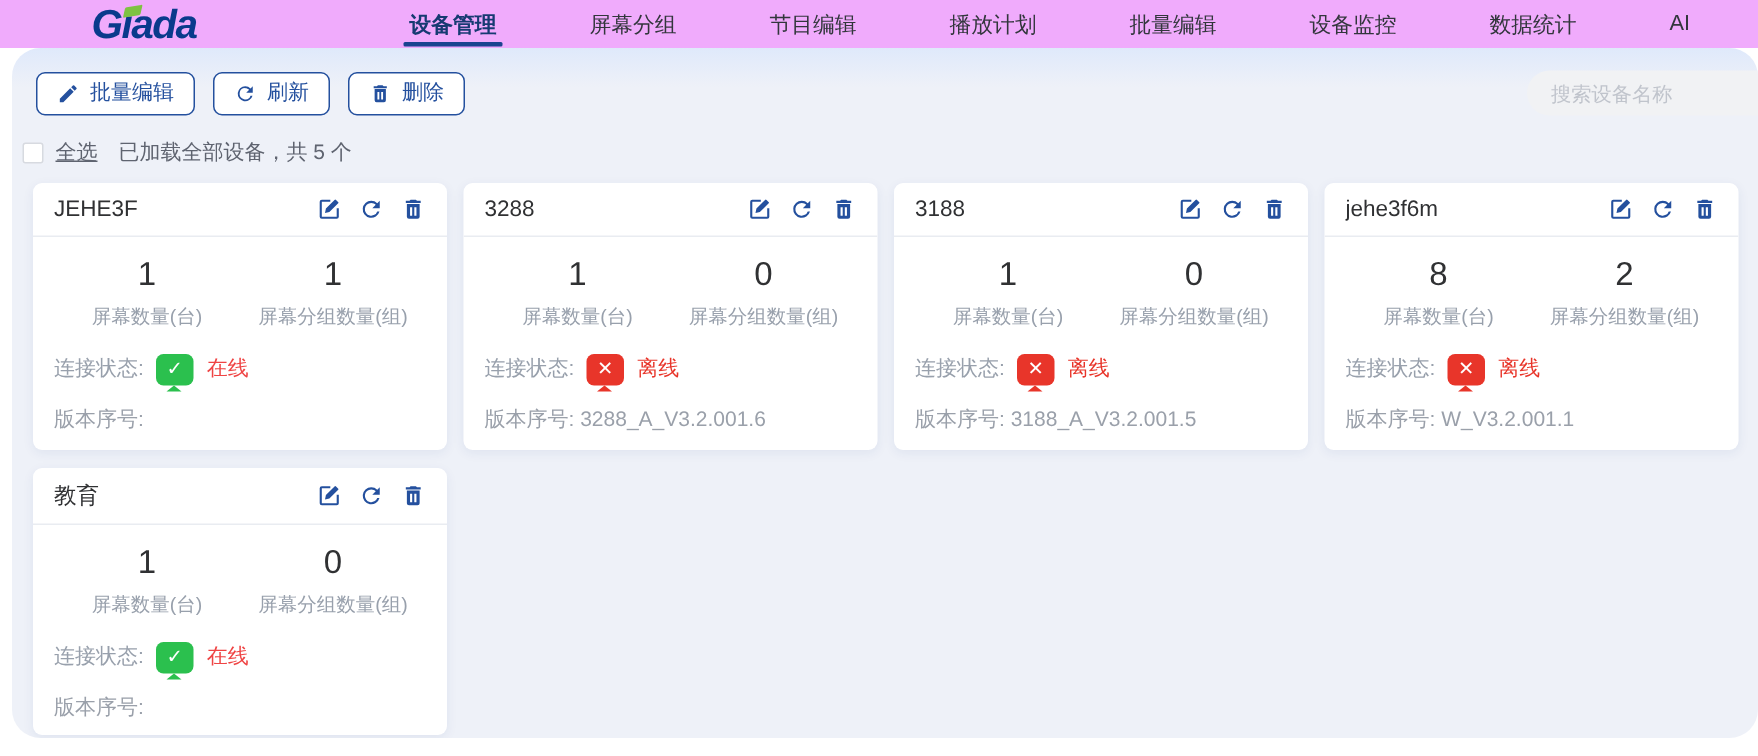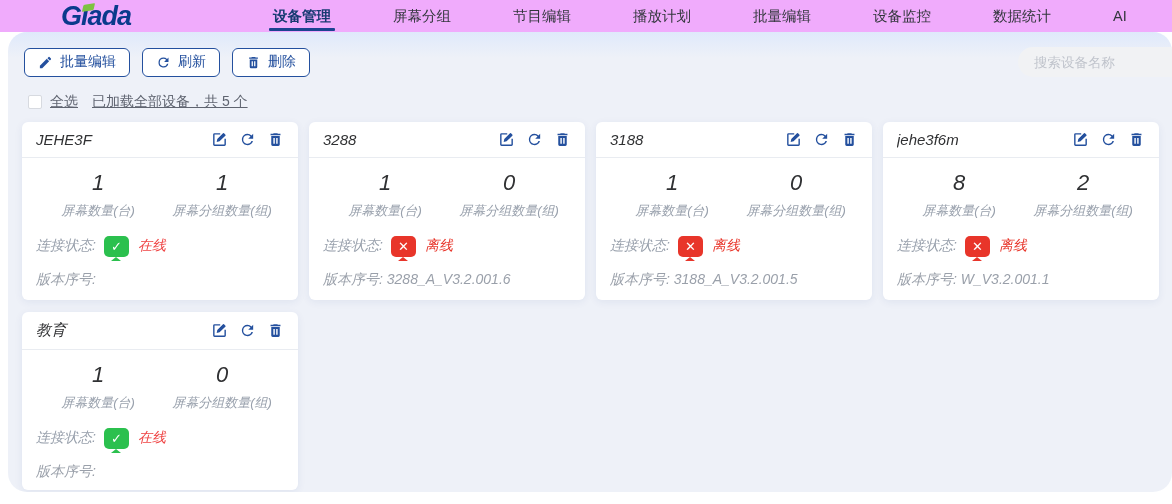--- a/index.html
+++ b/index.html
@@ -27,29 +27,29 @@
   .tb-btn { display:flex; align-items:center; gap:7px; background:#ffffff;
     border:1px solid #24509e; color:#24509e; border-radius:6px; height:29px;
     padding:0 13px; font-size:14px; margin-right:12px; cursor:pointer;
     font-family:inherit; }
   .tb-btn svg { width:15px; height:15px; fill:currentColor; }
   .search-input { margin-left:auto; margin-right:-14px; width:168px; height:30px;
     border:none; outline:none; border-radius:16px; background:#f1f2f4;
     padding:0 16px; font-size:13.5px; color:#333; }
   .search-input::placeholder { color:#c0c4cc; }
 
-  .select-row { display:flex; align-items:center; padding:16px 0 0 20px; font-size:14px; color:#5f6470;text-decoration:underline; }
+  .select-row { display:flex; align-items:center; padding:16px 0 0 7px; font-size:14px; color:#5f6470; }
   .checkbox { width:14px; height:14px; border:1px solid #d7dae0; border-radius:2px;
     background:#fff; margin-right:8px; cursor:pointer; flex:none; }
   .select-all { text-decoration:underline; cursor:pointer; margin-right:14px; }
   .loaded-text { color:#5f6470; }
 
   
   .cards { padding:11px 14px 0 14px; display:grid; grid-template-columns:repeat(4,276px);
-    gap:12px 11px;font-style:italic; }
+    gap:12px 11px; }
   .card { background:#ffffff; border-radius:6px; box-shadow:0 2px 8px rgba(30,60,130,.07);
     height:178px; overflow:hidden; }
   .card-header { display:flex; align-items:center; padding:9px 14px; border-bottom:1px solid #e9ecf1; }
   .card-title { font-size:15px; color:#303133; flex:1; white-space:nowrap; overflow:hidden; }
   .card-actions { display:flex; align-items:center; gap:11px; }
   .card-actions svg { width:17px; height:17px; fill:#24509e; cursor:pointer; }
   .card-body { padding:12px 14px 0 14px; }
   .stats { display:flex; margin-bottom:11px; }
   .stat { flex:1; text-align:center; }
   .stat-num { font-size:22px; color:#303133; line-height:26px; }

